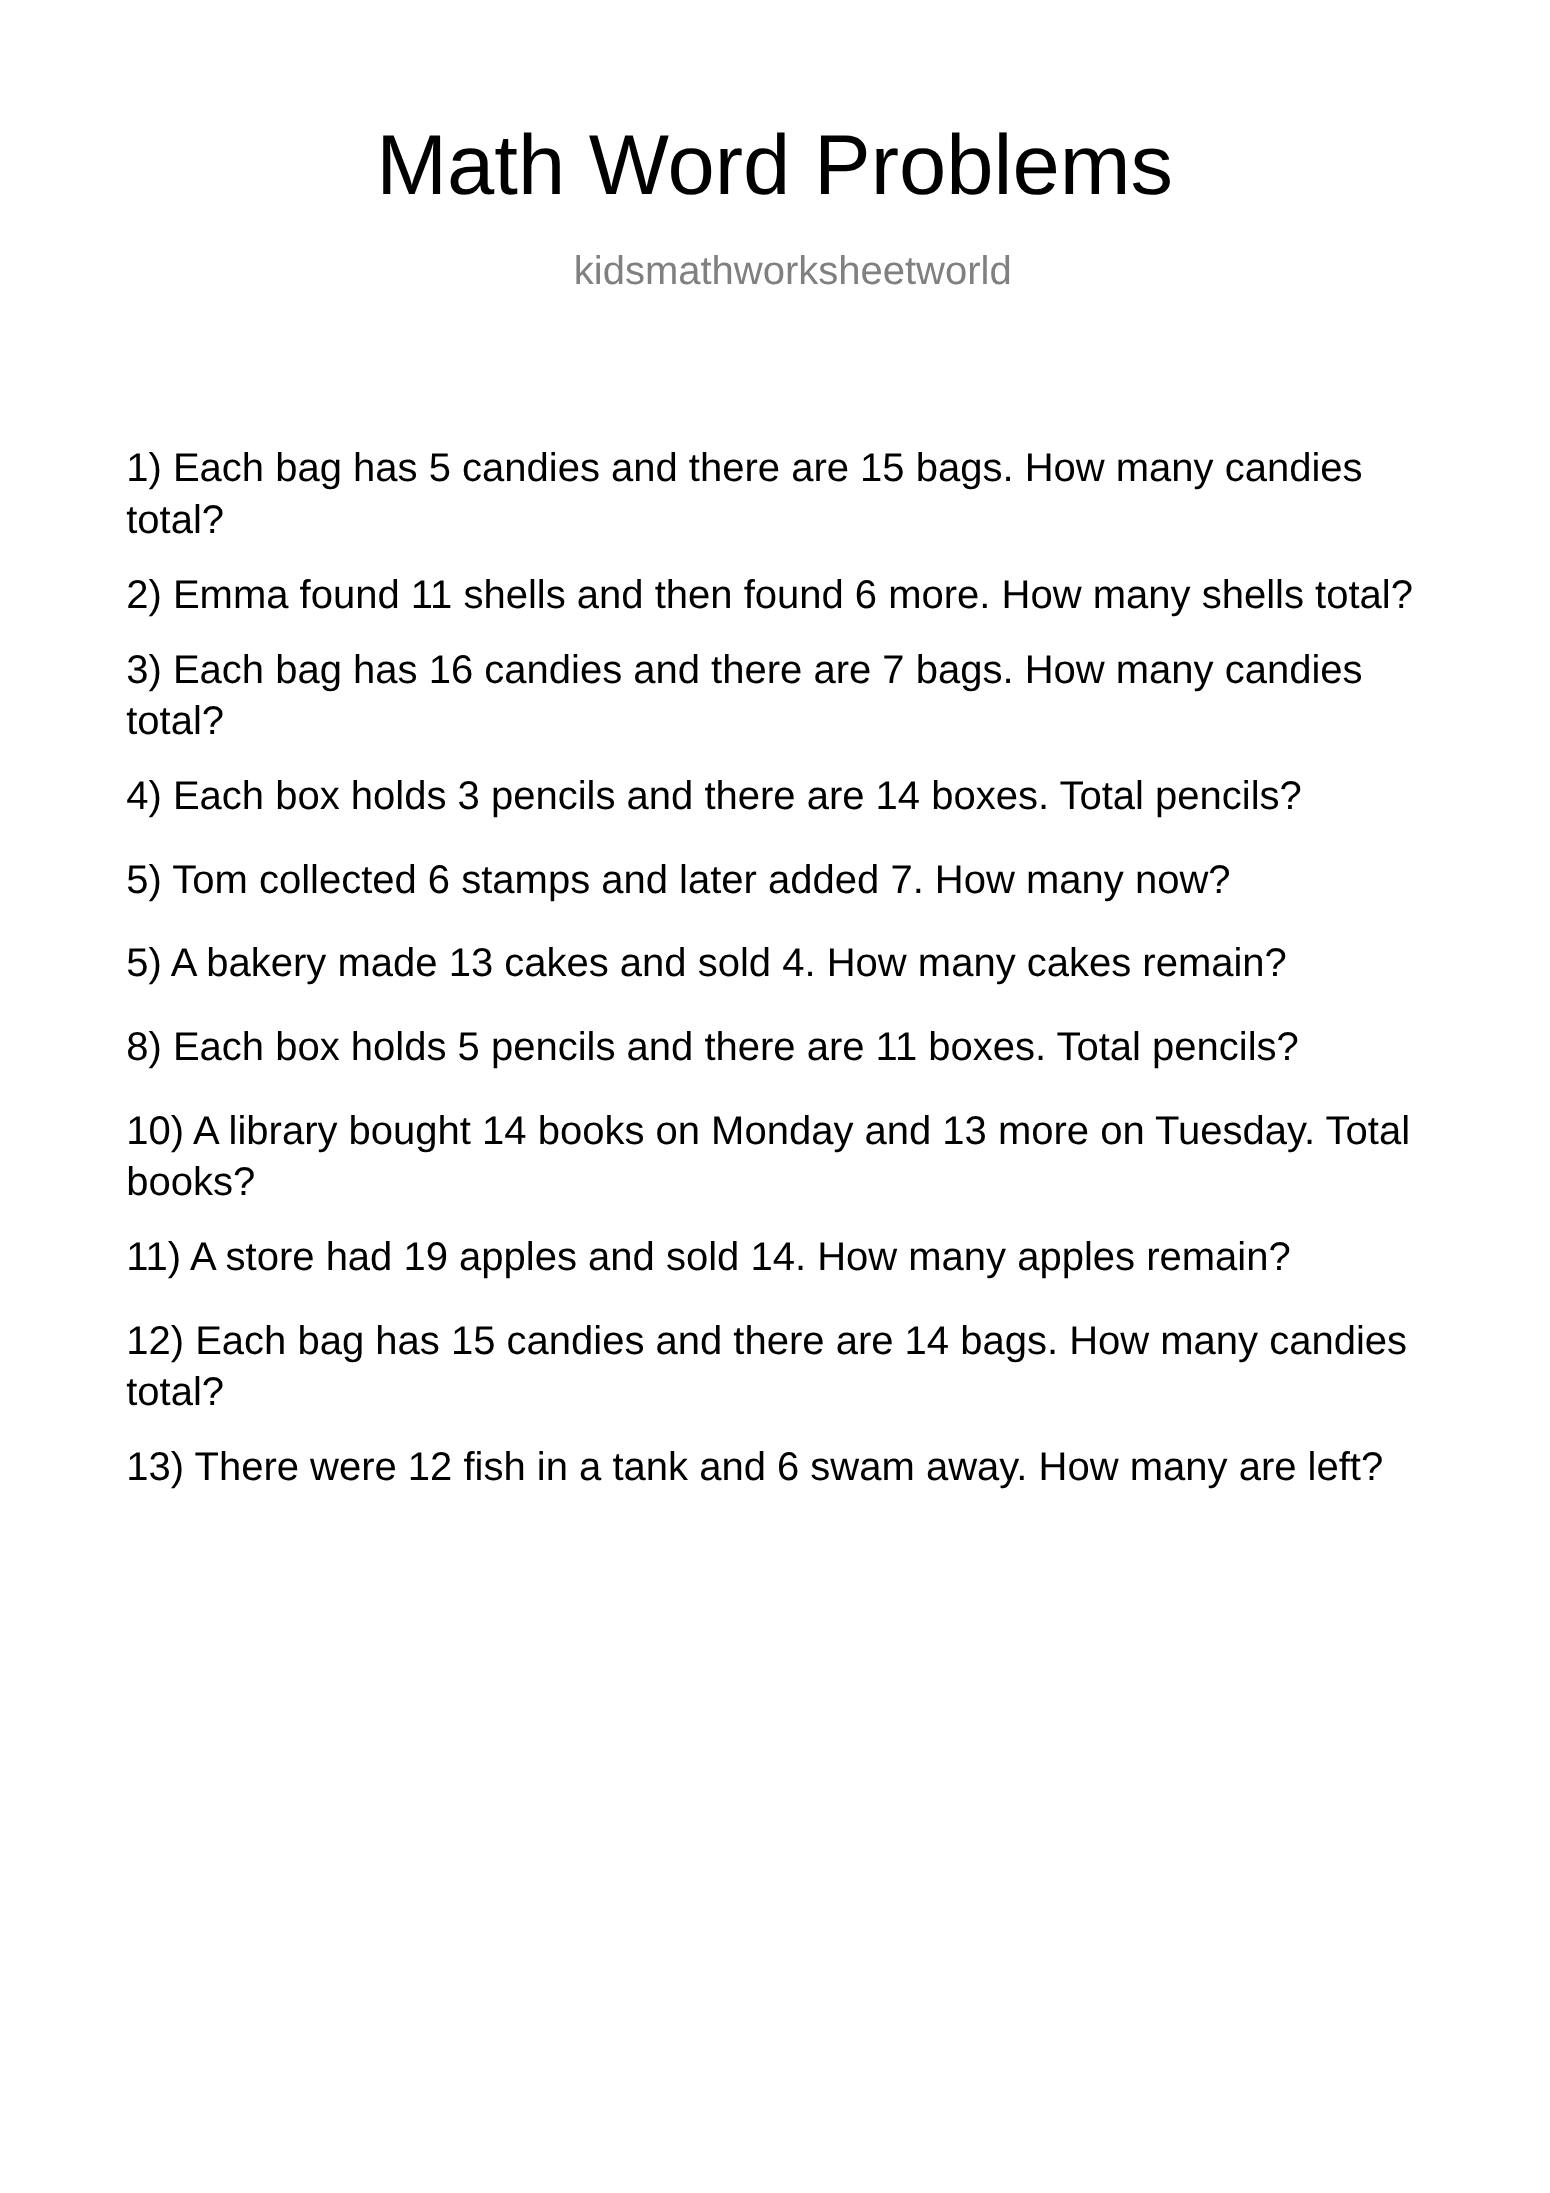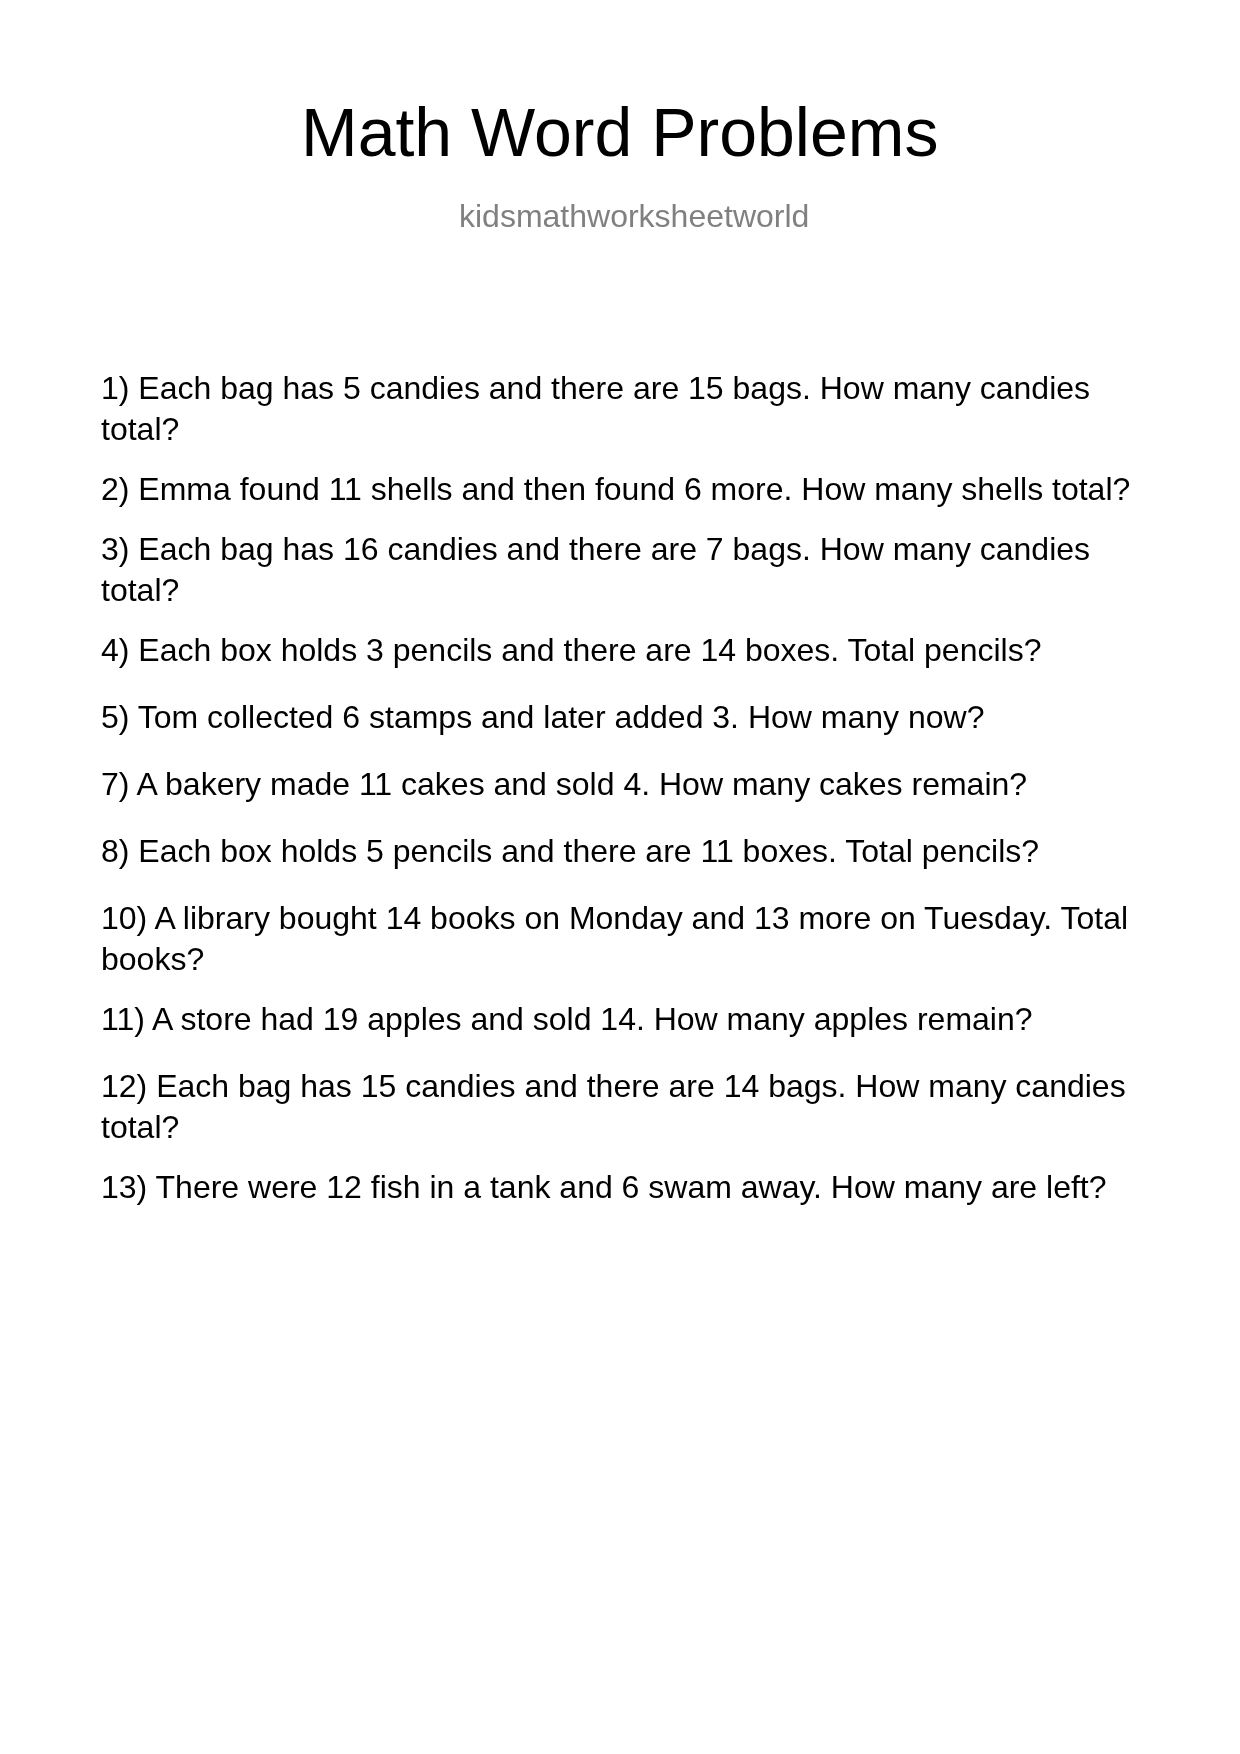--- a/index.html
+++ b/index.html
@@ -39,37 +39,37 @@
     left: 101px;
     top: 352px;
     width: 1060px;
     margin: 0;
     padding: 0;
     list-style: none;
   }
   .problem {
     font-size: 32px;
     line-height: 41px;
-    margin: 16px 0 19px 0;
+    margin: 2px 0 19px 0;
   }
   .problem.single {
     margin-bottom: 26px;
   }
 </style>
 </head>
 <body>
 
 <h1 class="title">Math Word Problems</h1>
 <div class="subtitle">kidsmathworksheetworld</div>
 
 <ol class="problems">
   <li class="problem">1) Each bag has 5 candies and there are 15 bags. How many candies total?</li>
   <li class="problem">2) Emma found 11 shells and then found 6 more. How many shells total?</li>
   <li class="problem">3) Each bag has 16 candies and there are 7 bags. How many candies total?</li>
   <li class="problem single">4) Each box holds 3 pencils and there are 14 boxes. Total pencils?</li>
-  <li class="problem single">5) Tom collected 6 stamps and later added 3. How many now?</li>
-  <li class="problem single">7) A bakery made 11 cakes and sold 4. How many cakes remain?</li>
+  <li class="problem single">5) Tom collected 6 stamps and later added 7. How many now?</li>
+  <li class="problem single">5) A bakery made 13 cakes and sold 4. How many cakes remain?</li>
   <li class="problem single">8) Each box holds 5 pencils and there are 11 boxes. Total pencils?</li>
   <li class="problem">10) A library bought 14 books on Monday and 13 more on Tuesday. Total books?</li>
   <li class="problem single">11) A store had 19 apples and sold 14. How many apples remain?</li>
   <li class="problem">12) Each bag has 15 candies and there are 14 bags. How many candies total?</li>
   <li class="problem">13) There were 12 fish in a tank and 6 swam away. How many are left?</li>
 </ol>
 
 </body></html>

